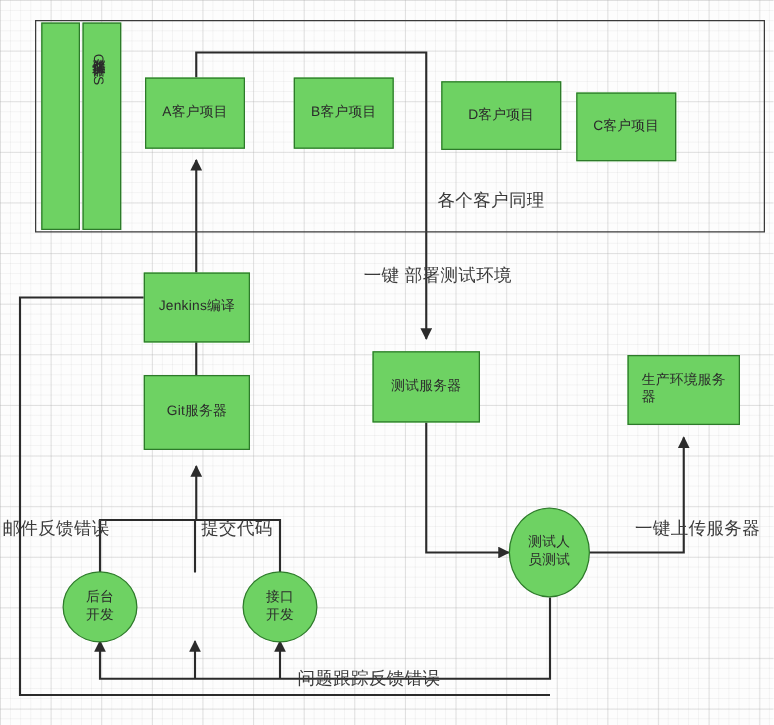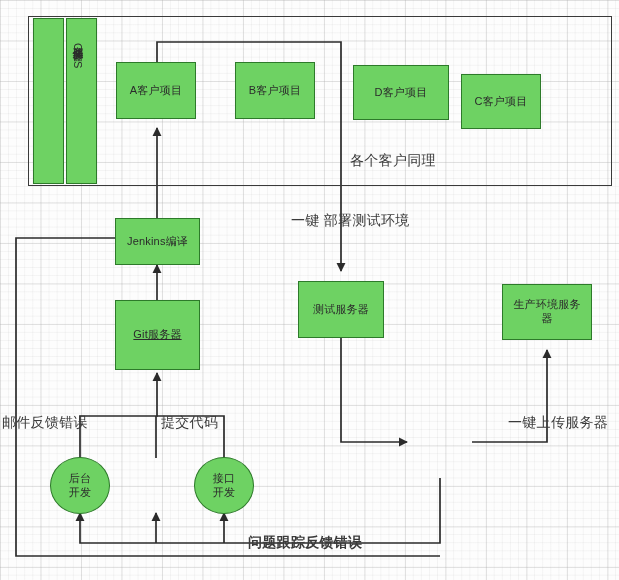--- a/index.html
+++ b/index.html
@@ -34,21 +34,21 @@
     position: absolute;
     box-sizing: border-box;
     background: #6ed263;
     border: 1.6px solid #2d7a2a;
     color: #2b2b2b;
     font-size: 11px;
     line-height: 1.25;
     display: flex;
     align-items: center;
     justify-content: center;
-    text-align: center;
+    text-align: left;
     white-space: pre-line;
     letter-spacing: 0.2px;
   }
   .ellipse {
     border-radius: 50%;
   }
   .label {
     position: absolute;
     color: #3a3a3a;
     font-size: 14px;
@@ -126,46 +126,50 @@
   </div>
   <div class="node" style="left:353px; top:65px; width:96px; height:55px;">
     <span>D客户项目</span>
   </div>
   <div class="node" style="left:461px; top:68px; width:80px; height:55px;margin-top:6px;">
     <span>C客户项目</span>
   </div>
 
   <div class="label" style="left:350px; top:152px;">各个客户同理</div>
 
-  <div class="node" style="left:115px; top:218px; width:85px; height:47px;">
+  <div class="node" style="left:115px; top:218px; width:85px; height:56px;">
     <span>Jenkins编译</span>
   </div>
 
-  <div class="node" style="left:115px; top:300px; width:85px; height:70px;text-decoration:underline;">
+  <div class="node" style="left:115px; top:300px; width:85px; height:60px;">
     <span>Git服务器</span>
   </div>
 
   <div class="node" style="left:298px; top:281px; width:86px; height:57px;">
     <span>测试服务器</span>
   </div>
 
   <div class="node" style="left:502px; top:284px; width:90px; height:56px;">
     <span>生产环境服务
 器</span>
   </div>
 
+  <div class="node ellipse" style="left:407px; top:406px; width:65px; height:72px;">
+    <span>测试人
+员测试</span>
+  </div>
 
   <div class="node ellipse" style="left:50px; top:457px; width:60px; height:57px;">
     <span>后台
 开发</span>
   </div>
   <div class="node ellipse" style="left:194px; top:457px; width:60px; height:57px;">
     <span>接口
 开发</span>
   </div>
 
   <div class="label" style="left:291px; top:212px;">一键 部署测试环境</div>
   <div class="label" style="left:2px; top:414px;">邮件反馈错误</div>
   <div class="label" style="left:161px; top:414px;">提交代码</div>
-  <div class="label" style="left:248px; top:534px;font-weight:bold;">问题跟踪反馈错误</div>
+  <div class="label" style="left:238px; top:534px;">问题跟踪反馈错误</div>
   <div class="label" style="left:508px; top:414px;">一键上传服务器</div>
 
 </div>
 
 </body></html>

